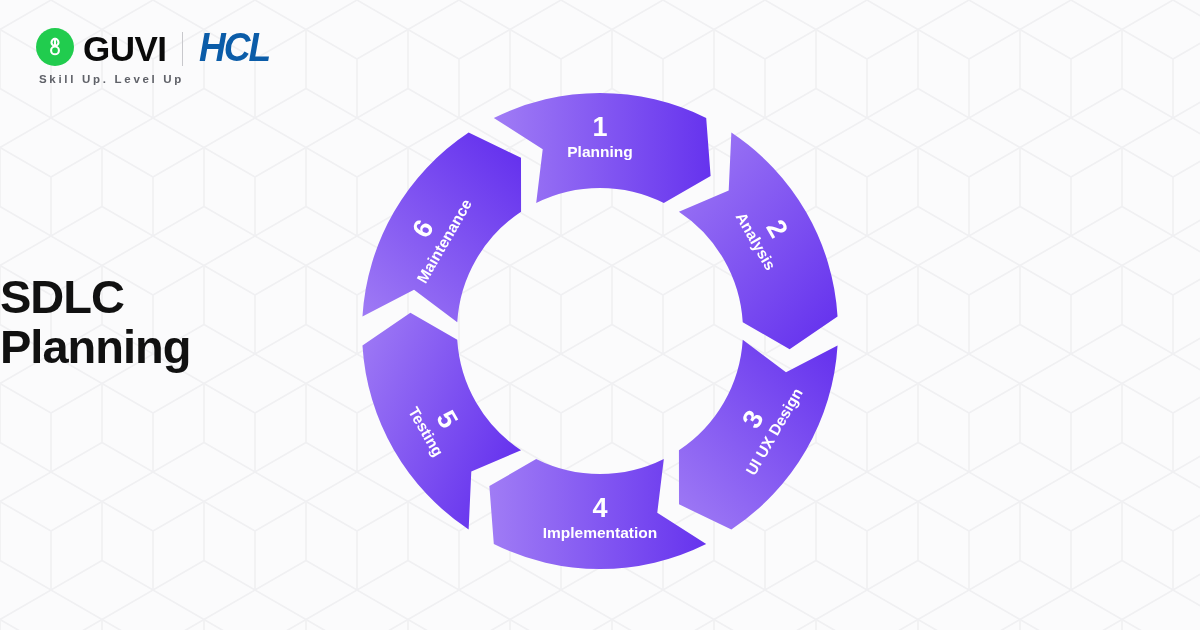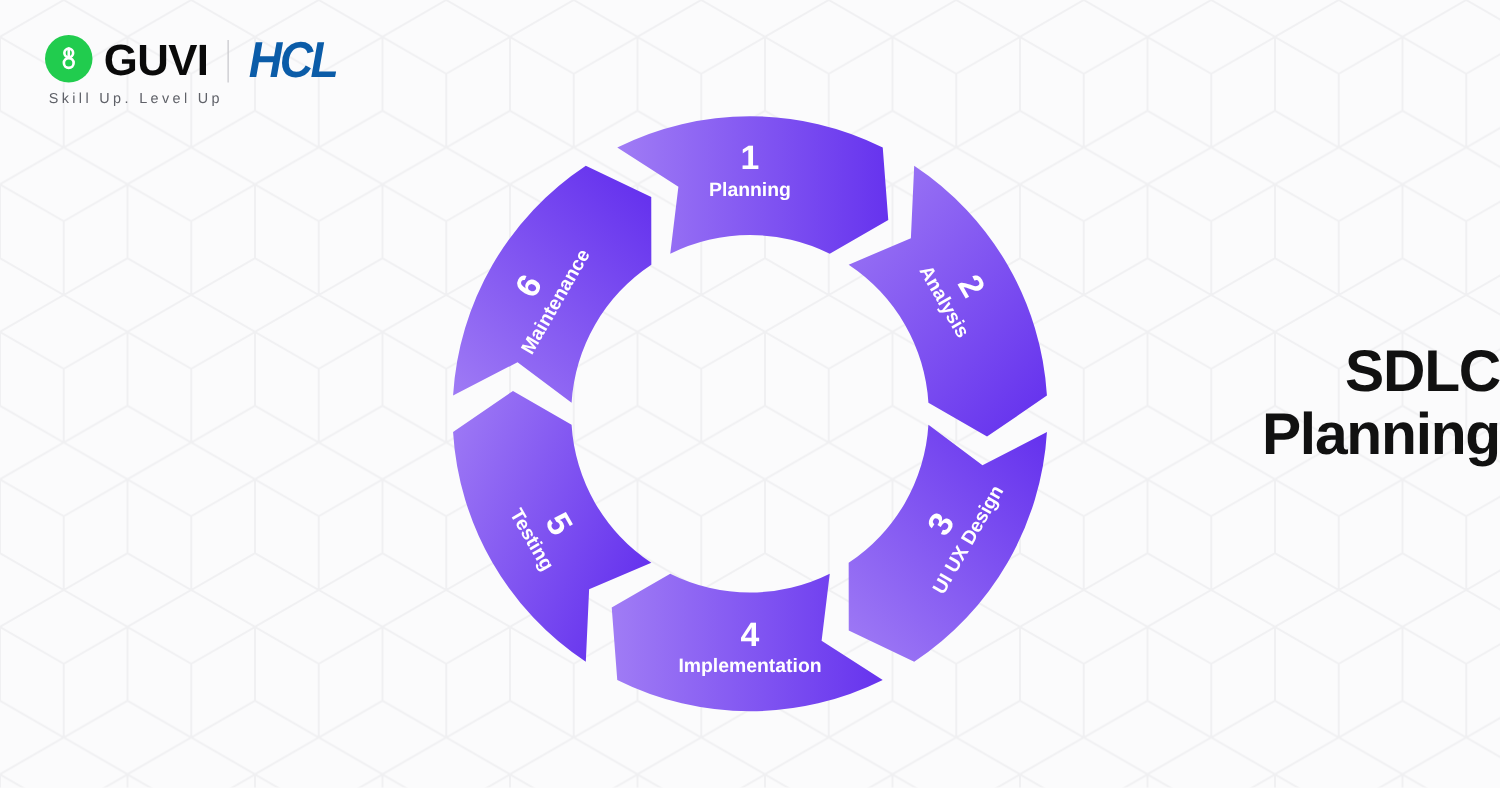--- a/index.html
+++ b/index.html
@@ -72,21 +72,21 @@
     color: #0b5ca8;
     line-height: 1;
     transform: scaleY(1.12) scaleX(1.03);
     transform-origin: left center;
   }
   #brand-tagline {
     margin-top: 7px;
     margin-left: 3px;
     font-family: "Liberation Sans", sans-serif;
     font-size: 11.5px;
-    font-weight: normal;
+    font-weight: bold;
     letter-spacing: 2.7px;
     color: #5f6168;
   }
 
   
   #sdlc-diagram {
     position: absolute;
     left: 0; top: 0;
     width: 1200px;
     height: 630px;
@@ -102,21 +102,21 @@
     font-family: "Liberation Sans", sans-serif;
     font-weight: bold;
     font-size: 15.5px;
     fill: #ffffff;
   }
   #center-title {
     position: absolute;
     left: 0;
     top: 272px;
     width: 1200px;
-    text-align: right;
+    text-align: left;
     z-index: 4;
     font-family: "Liberation Sans", sans-serif;
     font-weight: bold;
     font-size: 47px;
     line-height: 1.06;
     letter-spacing: -1px;
     color: #111111;
   }
   #center-title div { white-space: nowrap; }
 </style>

